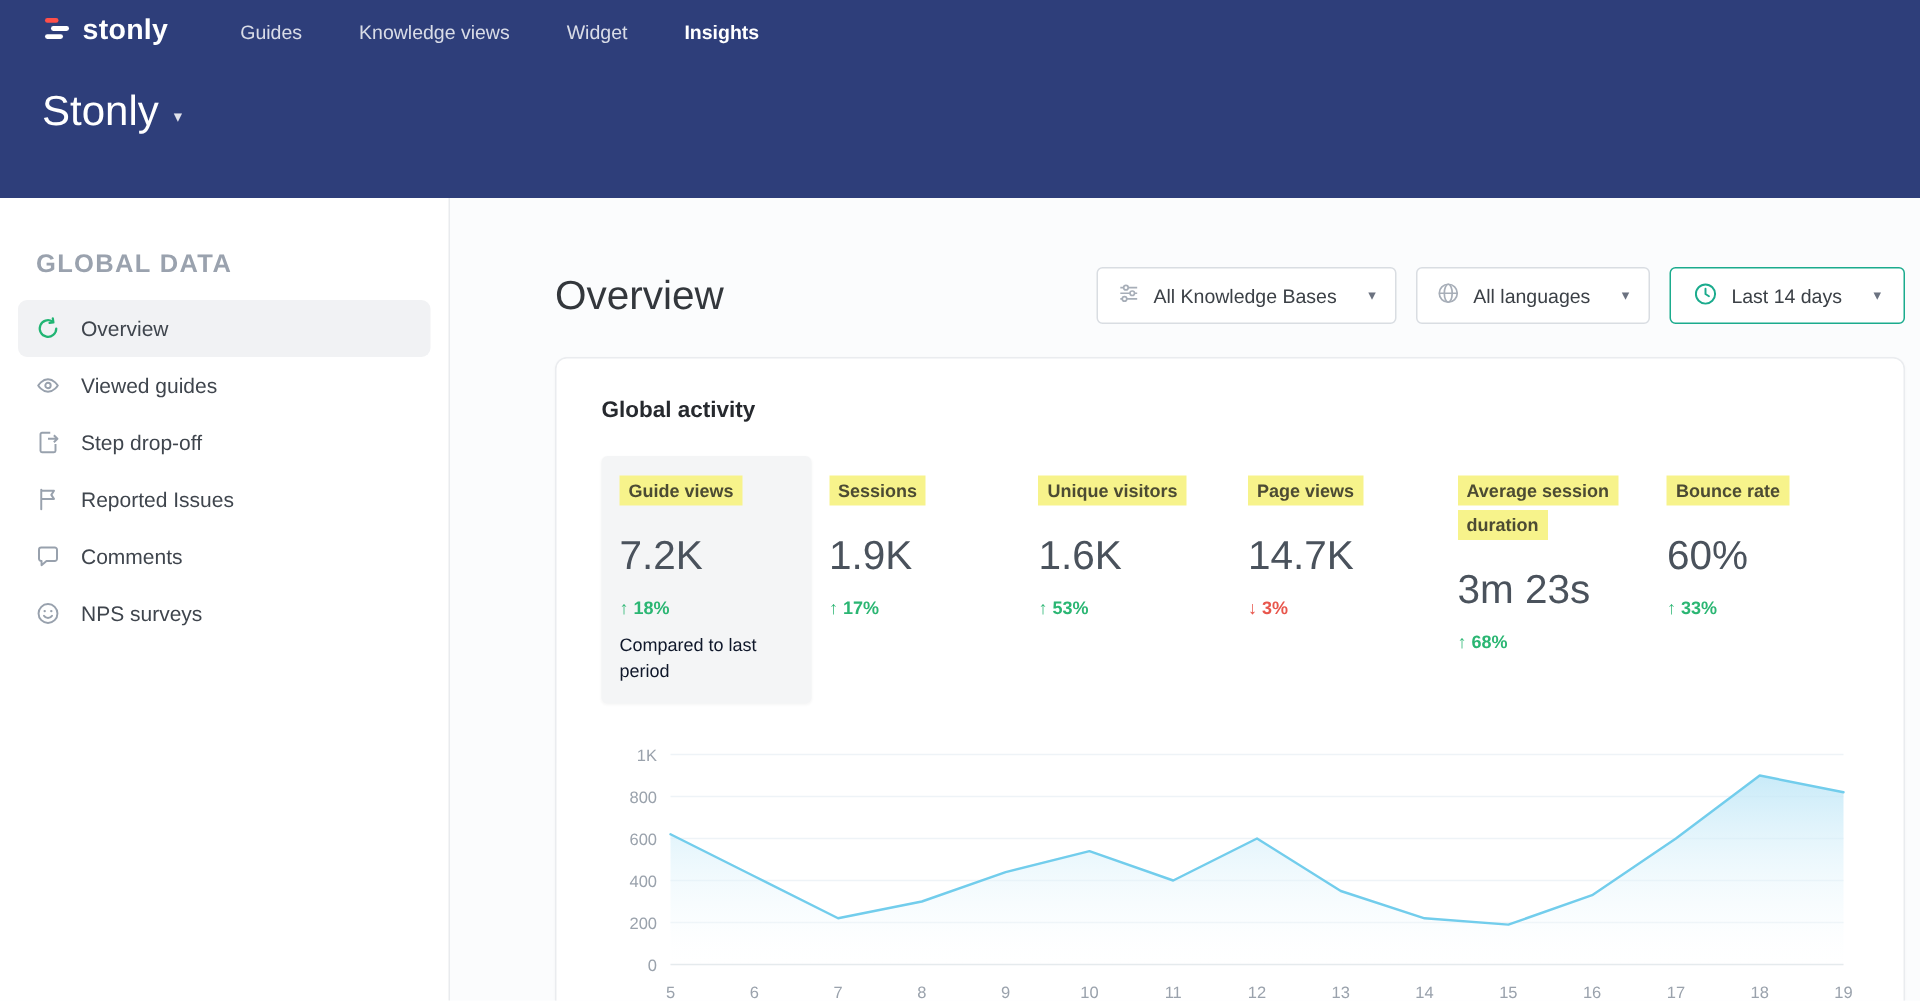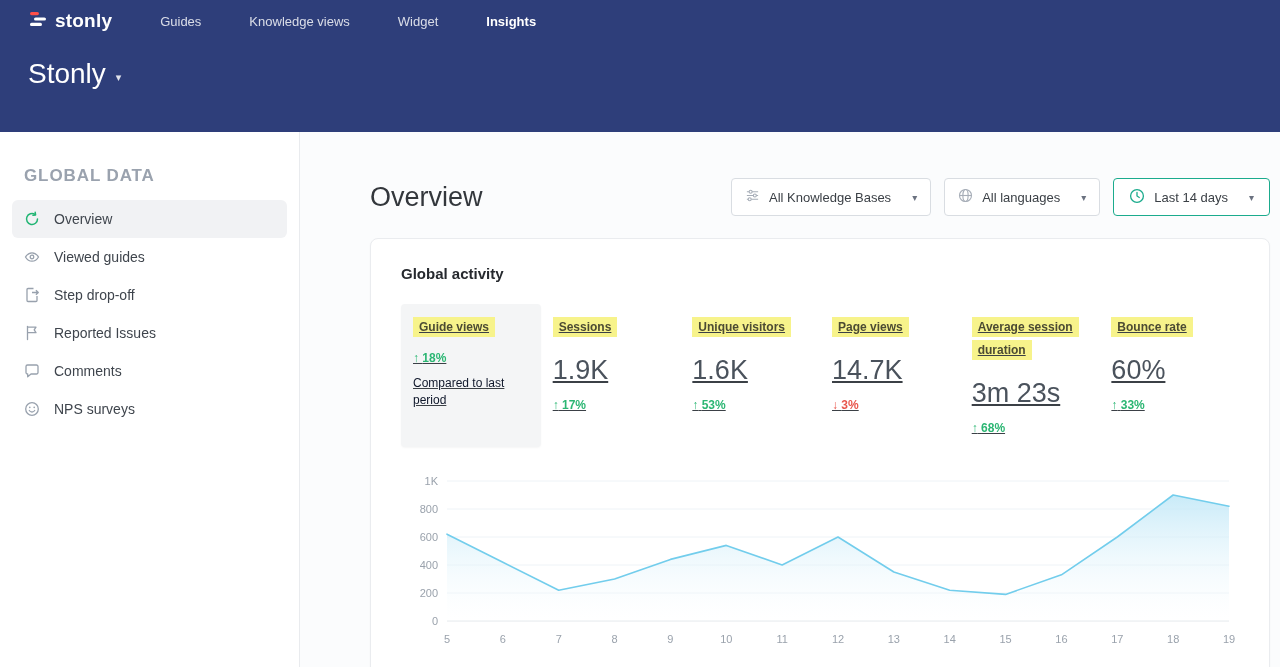--- a/index.html
+++ b/index.html
@@ -12,21 +12,21 @@
   }
   *{box-sizing:border-box;margin:0;padding:0;}
   html,body{width:1280px;height:667px;overflow:hidden;}
   body{font-family:"Liberation Sans",sans-serif;background:#fff;color:#3b4046;}
 
   
   .app-header{height:132px;background:var(--navy);padding:0 28px;}
   .topnav{height:42px;display:flex;align-items:center;}
   .logo{display:flex;align-items:center;gap:7px;margin-right:48px;cursor:pointer;}
   .logo-text{color:#fff;font-size:19px;font-weight:700;letter-spacing:.2px;}
-  .topnav nav{display:flex;gap:48px;align-items:center;}
+  .topnav nav{display:flex;gap:38px;align-items:center;}
   .nav-item{font-size:13px;color:rgba(255,255,255,.82);cursor:pointer;text-decoration:none;}
   .nav-item.active{color:#fff;font-weight:700;}
   .workspace-row{margin-top:16px;display:flex;align-items:center;gap:10px;}
   .workspace-title{font-size:28px;color:#fff;font-weight:400;}
   .workspace-caret{color:rgba(255,255,255,.85);font-size:11px;margin-top:6px;cursor:pointer;}
 
   
   .content{display:flex;height:552px;}
   .sidebar{width:300px;min-width:300px;background:#fff;border-right:1px solid #e9ebee;padding-top:34px;}
   .section-label{font-size:17px;font-weight:700;color:#9aa2ae;letter-spacing:.9px;margin:0 0 14px 24px;}
@@ -44,21 +44,21 @@
           border:1px solid #d9dde2;border-radius:4px;font-size:13px;color:#3b4046;cursor:pointer;justify-content:flex-end;}
   .filter .caret{color:#6b7280;font-size:10px;margin-left:12px;}
   .filter.date{border-color:var(--accent);padding:12px 15px;}
 
   
   .card{margin-top:22px;background:#fff;border:1px solid #eaecef;border-radius:8px;
         padding:26px 30px;box-shadow:0 1px 2px rgba(20,30,60,.04);}
   .card-title{font-size:15px;font-weight:700;color:#26292e;}
 
   .metrics{display:flex;margin-top:22px;}
-  .metric{flex:1;padding:12px;cursor:pointer;text-decoration:underline;}
+  .metric{flex:1;padding:12px;cursor:pointer;}
   .metric.selected{background:#f4f5f6;border-radius:4px;box-shadow:0 1px 2px rgba(0,0,0,.04);}
   .metric-label{display:inline;background:var(--highlight);color:#4c4b33;font-size:12px;font-weight:700;
                 padding:3px 6px;line-height:1.9;-webkit-box-decoration-break:clone;box-decoration-break:clone;}
   .metric-value{margin-top:16px;font-size:27px;color:#4a525c;font-weight:400;}
   .metric-delta{margin-top:12px;font-size:12px;font-weight:700;}
   .metric-delta.up{color:var(--positive);}
   .metric-delta.down{color:var(--negative);}
   .metric-note{margin-top:10px;font-size:12px;color:#0f172a;line-height:1.45;}
 
   .chart{margin-top:24px;}
@@ -201,20 +201,21 @@
         </div>
       </div>
     </div>
 
     <section class="card">
       <div class="card-title">Global activity</div>
 
       <div class="metrics">
         <div class="metric selected">
           <span class="metric-label">Guide views</span>
+          <div class="metric-value">7.2K</div>
           <div class="metric-delta up"><span class="arrow">↑</span> <span>18%</span></div>
           <div class="metric-note">Compared to last period</div>
         </div>
 
         <div class="metric">
           <span class="metric-label">Sessions</span>
           <div class="metric-value">1.9K</div>
           <div class="metric-delta up"><span class="arrow">↑</span> <span>17%</span></div>
         </div>
 

